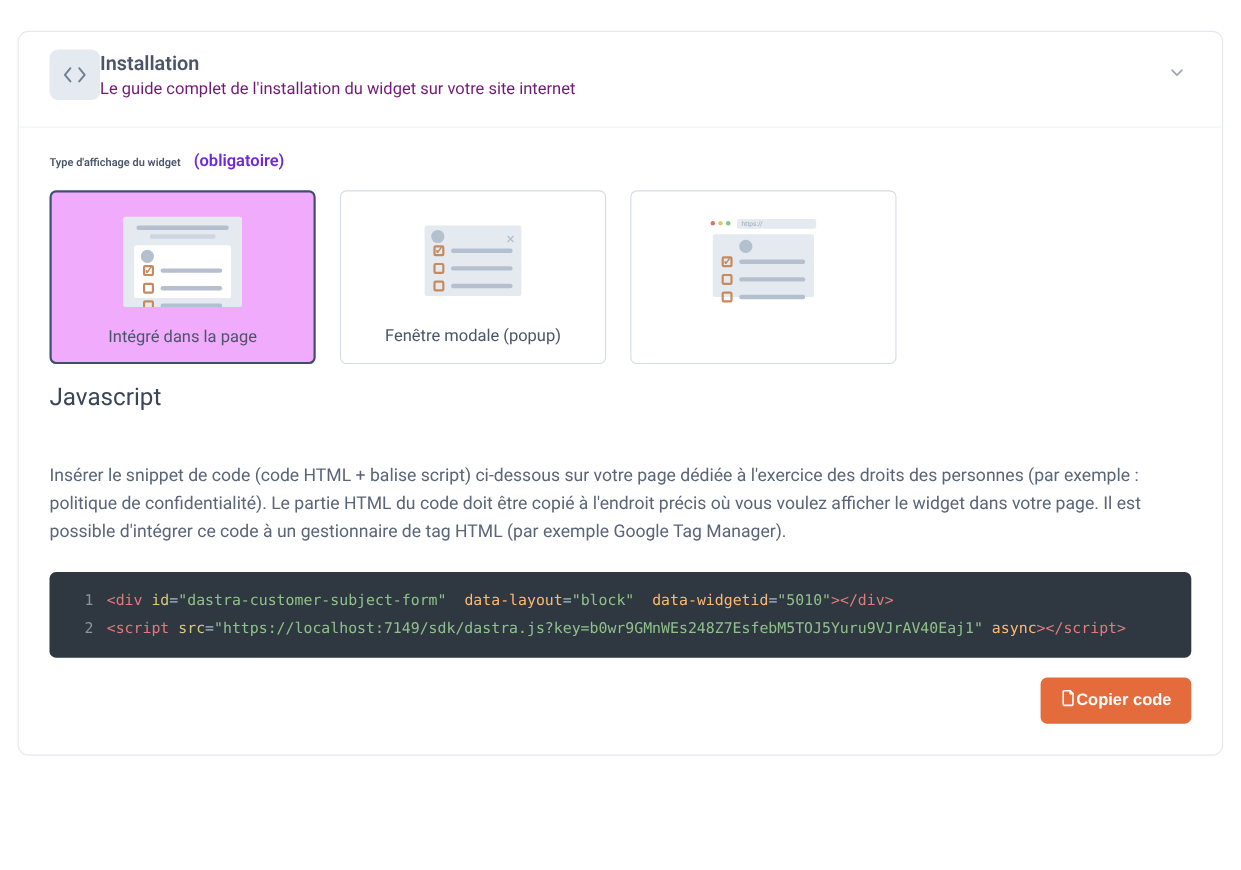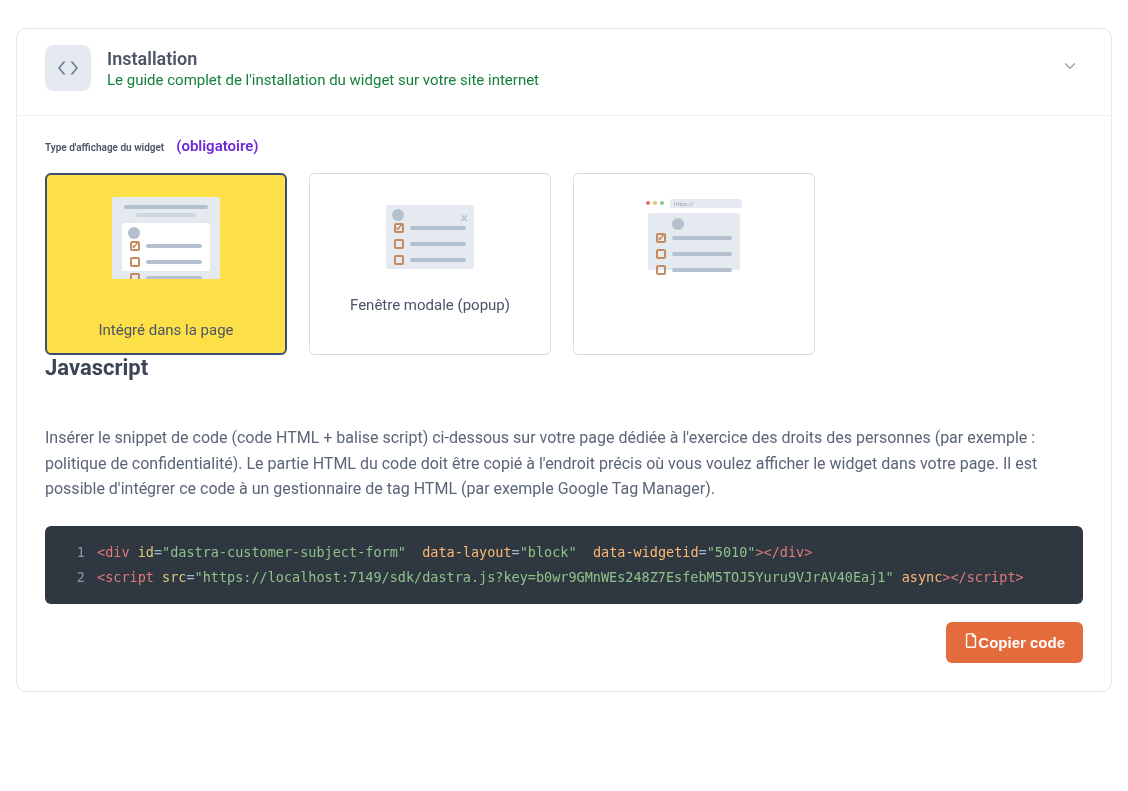--- a/index.html
+++ b/index.html
@@ -16,21 +16,20 @@
     .card {
       border: 1px solid #e5e8ec;
       border-radius: 10px;
       max-width: 1096px;
       margin: 0 auto;
       background: #fff;
     }
     .card-header {
       display: flex;
       align-items: center;
-      gap: 16px;
       padding: 16px 28px 16px 28px;
     }
     .icon-box {
       width: 46px;
       height: 46px;
       background: #e4eaef;
       border-radius: 8px;
       display: flex;
       align-items: center;
       justify-content: center;
@@ -42,21 +41,21 @@
       flex: 1;
     }
     .header-title {
       font-size: 18px;
       font-weight: 600;
       color: #4a5568;
       margin-bottom: 2px;
     }
     .header-sub {
       font-size: 15px;
-      color: #15803d;
+      color: #701a75;
     }
     .chevron {
       color: #9aa5b8;
       font-size: 20px;
       padding: 0 4px;
     }
     .card-body {
       padding: 20px 28px 28px 28px;
       border-top: 1px solid #f0f2f5;
       margin-top: 8px;
@@ -85,22 +84,21 @@
       padding: 22px 12px 14px;
       text-align: center;
       background: #fff;
       cursor: pointer;
       display: flex;
       flex-direction: column;
       align-items: center;
     }
     .option-card.selected {
       border: 2px solid #3f4e6e;
-      background: #fde047;
-      gap: 24px;
+      background: #f0abfc;
     }
     .option-card .illus {
       width: 108px;
       height: 82px;
       background: #e4eaef;
       border-radius: 2px;
       margin-bottom: 18px;
       position: relative;
       overflow: hidden;
     }
@@ -182,22 +180,23 @@
     .il-content .il-rows { padding: 6px 8px; padding-top: 20px; }
     .il-modal .il-rows { padding-top: 18px; }
     .subhead {
       margin-top: 34px;
       font-size: 15px;
       font-weight: 600;
       color: #4a5568;
     }
     .js-title {
       font-size: 22px;
-      font-weight: 700;
+      font-weight: 400;
       color: #3a4556;
+      margin-top: 18px;
     }
     .js-sub {
       font-size: 16px;
       color: #9aa5b8;
       margin-top: 8px;
     }
     .para {
       margin-top: 45px;
       font-size: 16px;
       color: #5a6578;

